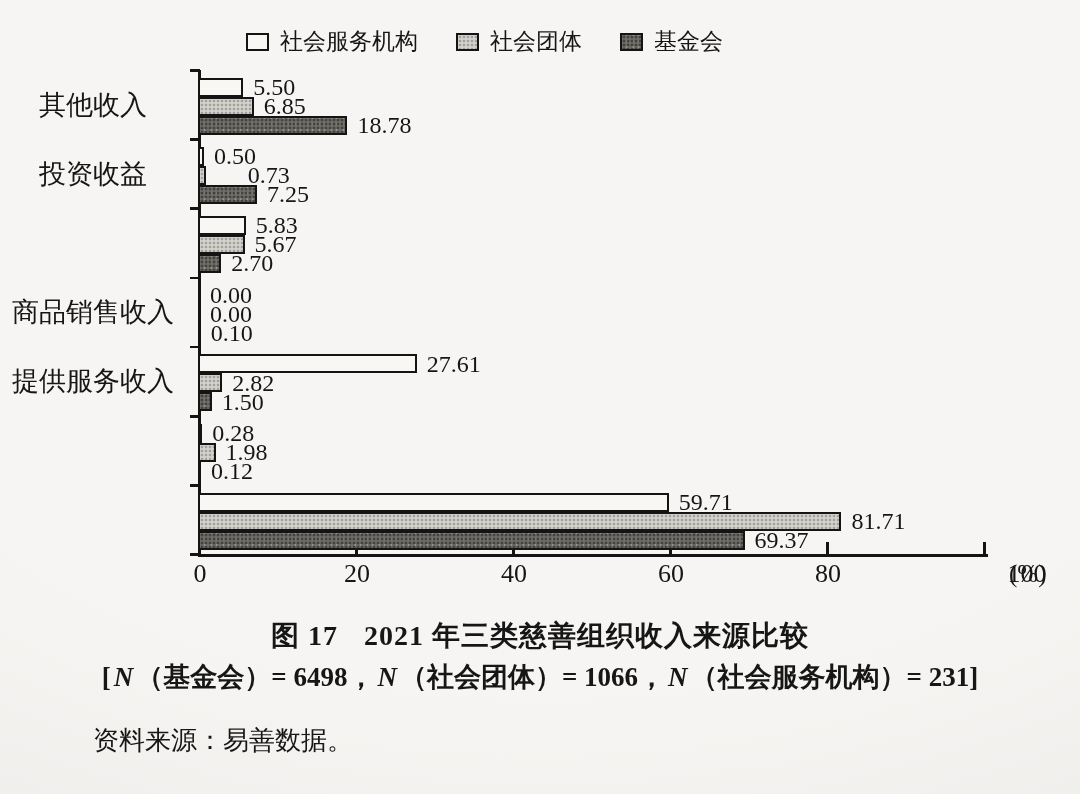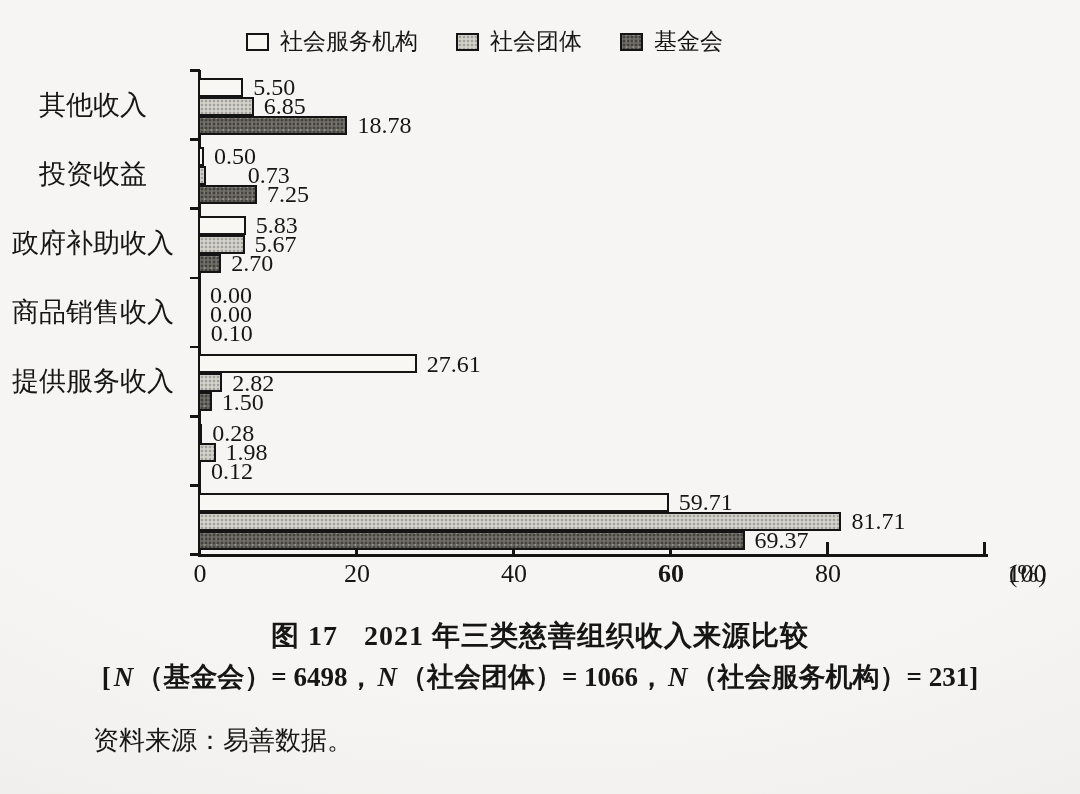--- a/index.html
+++ b/index.html
@@ -73,41 +73,40 @@
       <div class="ytick" style="left: 190px; top: 415px;"></div>
       <div class="ytick" style="left: 190px; top: 484.2px;"></div>
       <div class="ytick" style="left: 190px; top: 553.4px;"></div>
       <div class="xtick" style="left: 198px; top: 542px;"></div>
       <div class="xlab" style="left: 200px; top: 561px;">0</div>
       <div class="xtick" style="left: 355px; top: 542px;"></div>
       <div class="xlab" style="left: 357px; top: 561px;">20</div>
       <div class="xtick" style="left: 512px; top: 542px;"></div>
       <div class="xlab" style="left: 514px; top: 561px;">40</div>
       <div class="xtick" style="left: 669px; top: 542px;"></div>
-      <div class="xlab" style="left: 671px; top: 561px; font-weight: bold;">60</div>
+      <div class="xlab" style="left: 671px; top: 561px;">60</div>
       <div class="xtick" style="left: 826px; top: 542px;"></div>
       <div class="xlab" style="left: 828px; top: 561px;">80</div>
       <div class="xtick" style="left: 983px; top: 542px;"></div>
       <div class="xlab" style="left: 985px; top: 561px; margin-left: 42px;">100</div>
       <div class="xunit" style="left: 1009px; top: 561px;">(%)</div>
       <div class="cat" style="top: 104.6px;">其他收入</div>
       <div class="bar fill0" style="left: 198px; top: 77.5px; width: 45.175px;"></div>
       <div class="vlabel" style="left: 253.175px; top: 87px;">5.50</div>
       <div class="bar fill1" style="left: 198px; top: 96.5px; width: 55.7725px;"></div>
       <div class="vlabel" style="left: 263.772px; top: 106px; text-align: right;">6.85</div>
       <div class="bar fill2" style="left: 198px; top: 115.5px; width: 149.423px;"></div>
       <div class="vlabel" style="left: 357.423px; top: 125px;">18.78</div>
       <div class="cat" style="top: 173.8px;">投资收益</div>
       <div class="bar fill0" style="left: 198px; top: 146.7px; width: 5.925px;"></div>
       <div class="vlabel" style="left: 213.925px; top: 156.2px;">0.50</div>
       <div class="bar fill1" style="left: 198px; top: 165.7px; width: 7.7305px;"></div>
       <div class="vlabel" style="left: 215.731px; top: 175.2px; margin-left: 32px;">0.73</div>
       <div class="bar fill2" style="left: 198px; top: 184.7px; width: 58.9125px;"></div>
       <div class="vlabel" style="left: 266.913px; top: 194.2px;">7.25</div>
-      <div class="cat" style="top: 243px;">政府补助收入</div>
       <div class="bar fill0" style="left: 198px; top: 215.9px; width: 47.7655px;"></div>
       <div class="vlabel" style="left: 255.766px; top: 225.4px;">5.83</div>
       <div class="bar fill1" style="left: 198px; top: 234.9px; width: 46.5095px;"></div>
       <div class="vlabel" style="left: 254.51px; top: 244.4px;">5.67</div>
       <div class="bar fill2" style="left: 198px; top: 253.9px; width: 23.195px;"></div>
       <div class="vlabel" style="left: 231.195px; top: 263.4px;">2.70</div>
       <div class="cat" style="top: 312.2px;">商品销售收入</div>
       <div class="vlabel" style="left: 210px; top: 294.6px;">0.00</div>
       <div class="vlabel" style="left: 210px; top: 313.6px;">0.00</div>
       <div class="vlabel" style="left: 210.785px; top: 332.6px;">0.10</div>

